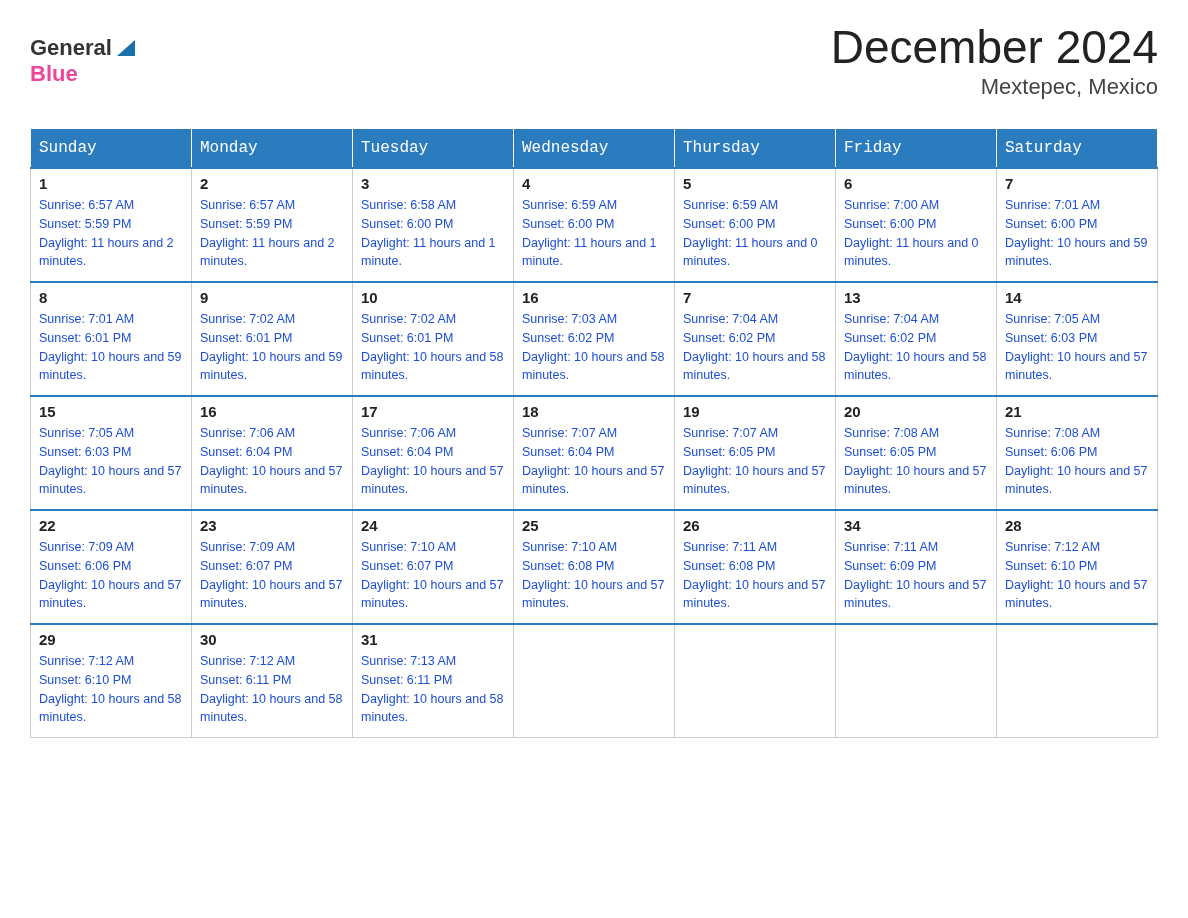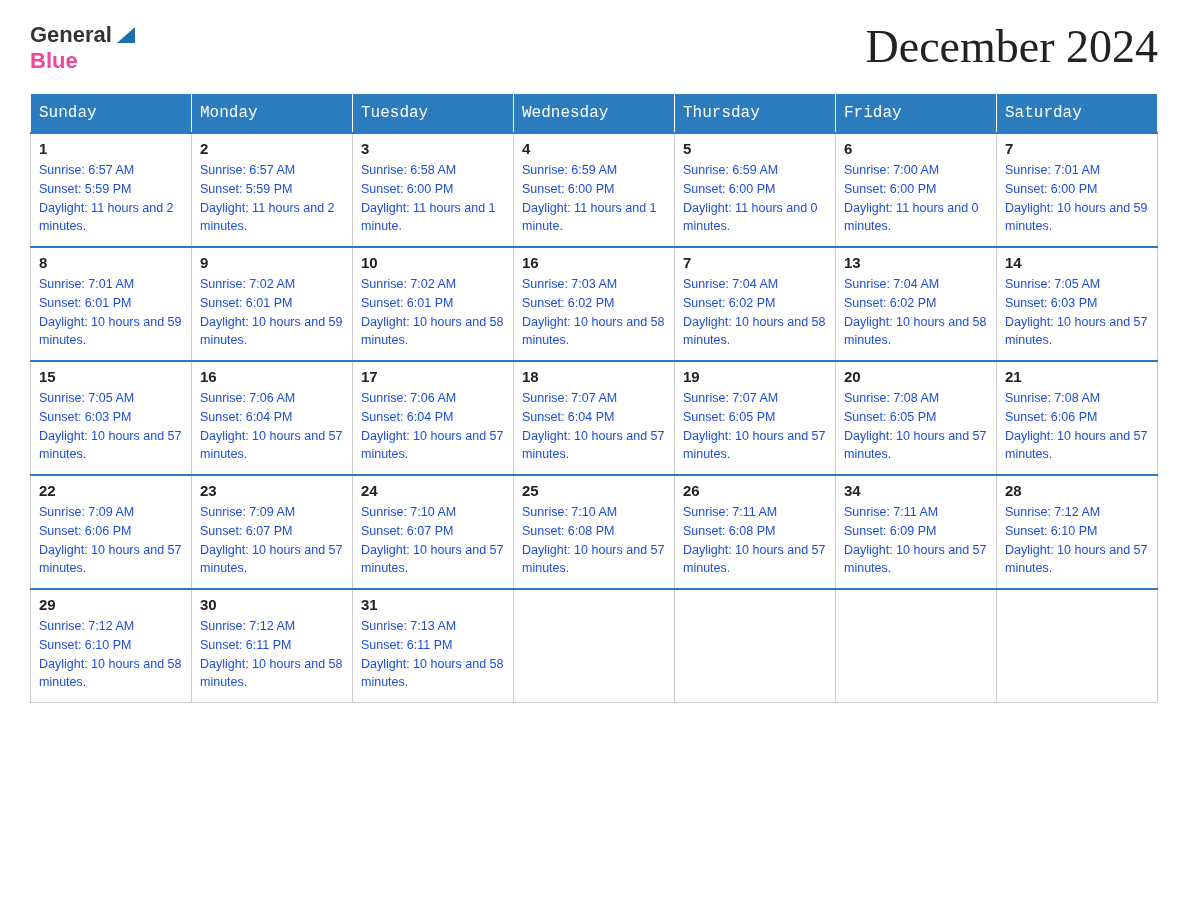--- a/index.html
+++ b/index.html
@@ -6,41 +6,40 @@
     body {
       font-family: Arial, sans-serif;
       background: #fff;
       padding: 20px 30px;
       width: 1188px;
       min-height: 918px;
     }
     .header {
       display: flex;
       justify-content: space-between;
-      align-items: flex-end;
-      margin-bottom: 20px;
+      align-items: center;
+      margin-bottom: 28px;
     }
     .logo {
       display: flex;
       align-items: center;
       gap: 0;
     }
     .logo-text {
       font-size: 22px;
       font-weight: bold;
       color: #333;
     }
     .logo-sub {
       color: #ec4899;
       font-size: 22px;
       font-weight: bold;
     }
     .title-area {
       text-align: right;
-      font-family: Liberation Serif, serif;
     }
     .month-title {
       font-size: 46px;
       font-weight: normal;
       color: #222;
     }
     .location {
       font-size: 22px;
       color: #444;
     }
@@ -94,20 +93,21 @@
           </svg>
         </span>
       </div>
       <div>
         <span class="logo-sub">Blue</span>
       </div>
     </div>
   </div>
   <div class="title-area">
     <div class="month-title">December 2024</div>
+    <div class="location">Mextepec, Mexico</div>
   </div>
 </div>
 
 <table class="calendar">
   <thead>
     <tr>
     <th>Sunday</th>
         <th>Monday</th>
         <th>Tuesday</th>
         <th>Wednesday</th>

